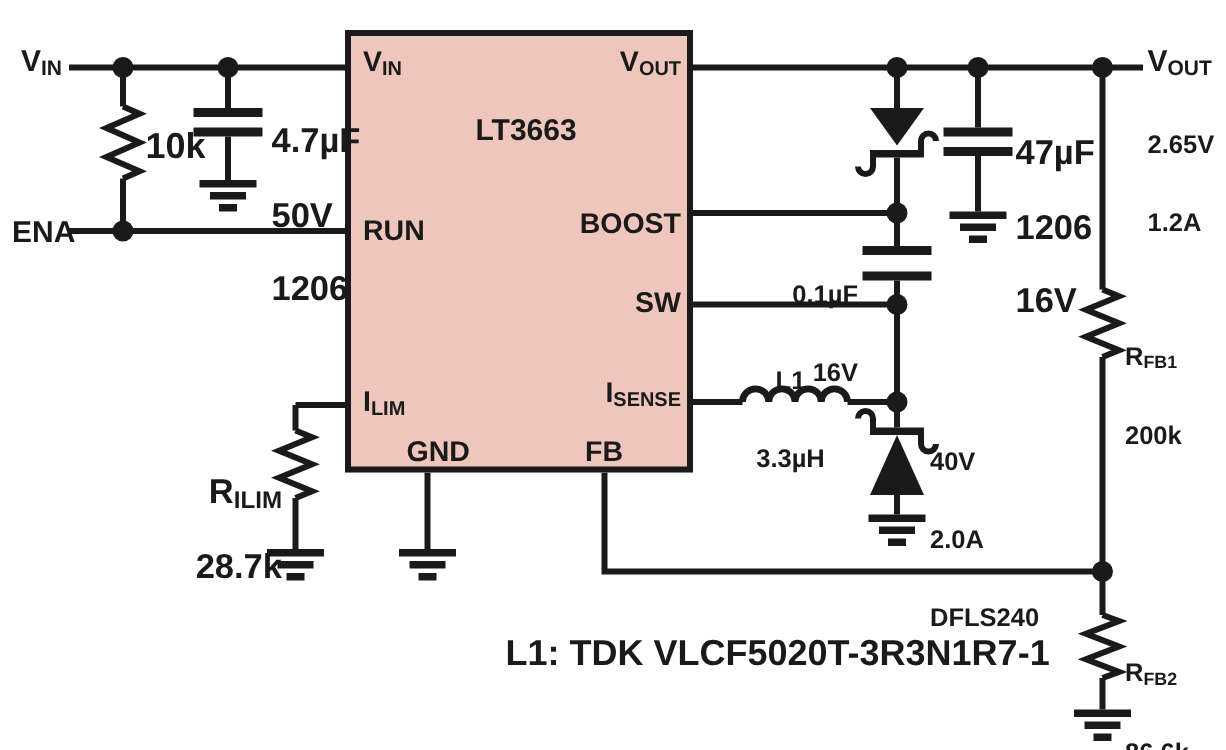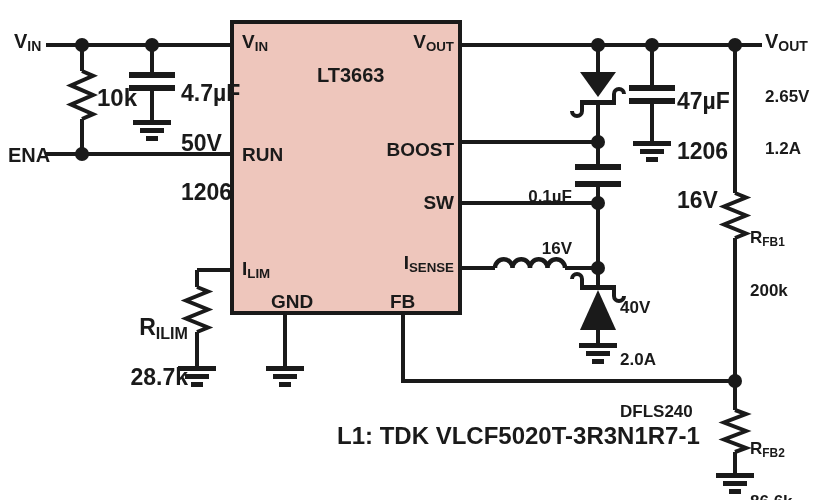--- a/index.html
+++ b/index.html
@@ -165,21 +165,21 @@
         <circle cx="652" cy="45" r="7"></circle>
         <circle cx="735" cy="45" r="7"></circle>
       <circle cx="598" cy="142" r="7"></circle>
         <circle cx="598" cy="203" r="7"></circle>
         <circle cx="598" cy="268" r="7"></circle>
       <circle cx="735" cy="381" r="7"></circle>
     </g>
   </svg>
 
   <div class="ic"></div>
-  <div class="lbl f20" style="left:317px;top:65px;">LT3663</div>
+  <div class="lbl f20" style="left:317px;top:77px;">LT3663</div>
 
   <div class="lbl f19" style="left:242px;top:32px;"><span>V</span><sub>IN</sub></div>
   <div class="lbl f19" style="left:242px;top:145px;">RUN</div>
   <div class="lbl f19" style="left:242px;top:259px;"><span>I</span><sub>LIM</sub></div>
   <div class="lbl f19" style="left:271px;top:292px;">GND</div>
   <div class="lbl f19 ra" style="left:352px;top:32px;width:102px;"><span>V</span><sub>OUT</sub></div>
   <div class="lbl f19 ra" style="left:352px;top:140px;width:102px;">BOOST</div>
   <div class="lbl f19 ra" style="left:352px;top:193px;width:102px;">SW</div>
   <div class="lbl f19 ra" style="left:352px;top:253px;width:102px;"><span>I</span><sub>SENSE</sub></div>
   <div class="lbl f19" style="left:390px;top:292px;">FB</div>
@@ -211,20 +211,24 @@
     <div>47µF</div>
     <div>1206</div>
     <div>16V</div>
   </div>
 
   <div class="lbl lines20 ra" style="left:500px;top:155px;width:72px;">
     <div>0.1µF</div>
     <div>16V</div>
   </div>
 
+  <div class="lbl lines20 ca" style="left:494px;top:212px;width:66px;">
+    <div>L1</div>
+    <div>3.3µH</div>
+  </div>
 
   <div class="lbl lines20" style="left:620px;top:266px;">
     <div>40V</div>
     <div>2.0A</div>
     <div>DFLS240</div>
   </div>
 
   <div class="lbl lines21" style="left:750px;top:195px;">
     <div><span>R</span><sub>FB1</sub></div>
     <div>200k</div>

